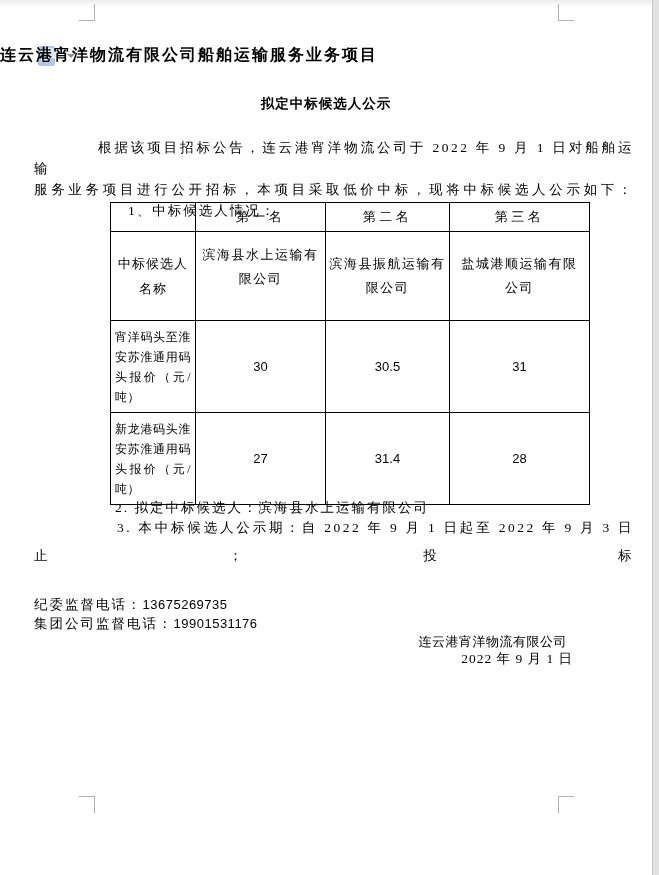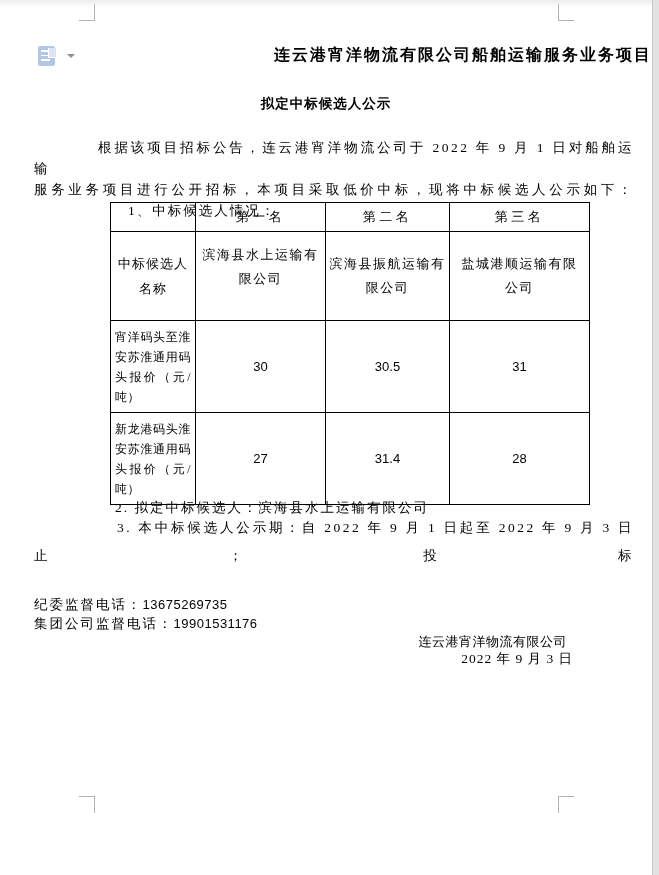--- a/index.html
+++ b/index.html
@@ -25,21 +25,21 @@
   .clipboard{position:absolute;left:2px;top:2px;width:17px;height:20px;
     background:#b3c6e4;border-radius:2px;}
   .clip-lines{position:absolute;left:3px;top:4px;width:9px;height:12px;
     background:repeating-linear-gradient(#ffffff 0 1.5px,rgba(0,0,0,0) 1.5px 4.5px);}
   .clip-page{position:absolute;left:10px;top:2px;width:8px;height:10px;
     background:#dde6f4;border-left:1px solid #fff;border-bottom:1px solid #fff;box-sizing:border-box;}
   .paste-caret{position:absolute;left:31px;top:10px;width:0;height:0;
     border-left:4px solid transparent;border-right:4px solid transparent;
     border-top:4px solid #909090;}
   
-  #doc-title{position:absolute;top:45px;left:0;width:652px;text-align:right;
+  #doc-title{position:absolute;top:45px;left:0;width:652px;text-align:left;
     font-weight:bold;font-size:16px;letter-spacing:2px;}
   #doc-subtitle{position:absolute;top:95px;left:0;width:652px;text-align:center;
     font-weight:bold;font-size:13.5px;letter-spacing:1px;}
   #intro{position:absolute;left:34px;top:137px;width:600px;
     font-size:13.5px;line-height:21px;letter-spacing:2.5px;}
   .jline{text-align:justify;text-align-last:justify;}
   #intro-line1{text-indent:64px;}
   #item1{margin-left:94px;letter-spacing:2px;}
   
   #bid-table{position:absolute;left:88px;top:202px;width:479px;
@@ -149,13 +149,13 @@
 <div id="phones">
   <div>
     <span>纪委监督电话：</span><span class="num">13675269735</span>
   </div>
   <div>
     <span>集团公司监督电话：</span><span class="num">19901531176</span>
   </div>
 </div>
 
 <div id="sig-company">连云港宵洋物流有限公司</div>
-<div id="sig-date">2022 年 9 月 3 日</div>
+<div id="sig-date">2022 年 9 月 1 日</div>
 
 </body></html>

